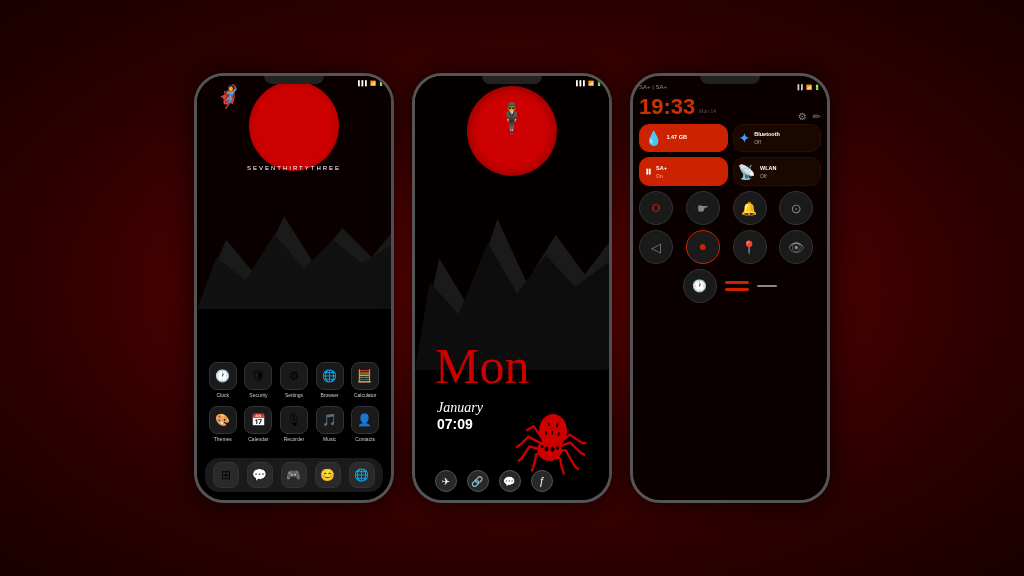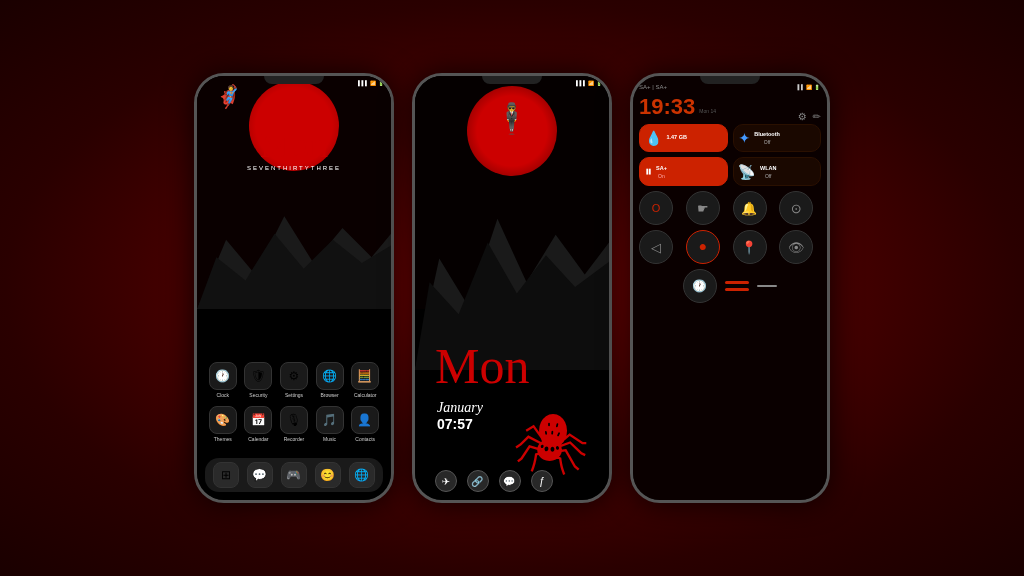--- a/index.html
+++ b/index.html
@@ -296,21 +296,20 @@
     .p2-status span { font-size: 5px; color: #fff; }
 
     
     .phone3-screen {
       width: 100%;
       height: 100%;
       background: #0a0000;
       position: relative;
       overflow: hidden;
       padding: 8px 6px 6px;
-      text-align: center;
     }
     .p3-top-bar {
       display: flex;
       justify-content: space-between;
       align-items: center;
       margin-bottom: 4px;
     }
     .p3-sa {
       font-size: 6px;
       color: #888;
@@ -513,21 +512,21 @@
     <div class="p2-silhouette">🕴</div>
     <div class="p2-mountain">
       <svg viewBox="0 0 200 120" preserveAspectRatio="none" style="width:100%;height:100%;">
         <polygon points="0,120 25,50 55,80 85,25 115,65 145,35 175,60 200,40 200,120" fill="#1a1a1a"></polygon>
         <polygon points="0,120 15,65 45,85 75,40 105,72 135,48 165,68 200,52 200,120" fill="#0d0d0d"></polygon>
       </svg>
     </div>
     <div class="p2-mon">Mon</div>
     <div class="p2-date-time">
       <div class="p2-march">January</div>
-      <div class="p2-time">07:57</div>
+      <div class="p2-time">07:09</div>
     </div>
     <div class="p2-spider">🕷</div>
     <div class="p2-icons-row">
       <div class="p2-icon">✈</div>
       <div class="p2-icon">🔗</div>
       <div class="p2-icon">💬</div>
       <div class="p2-icon">ƒ</div>
     </div>
   </div>
 </div>

